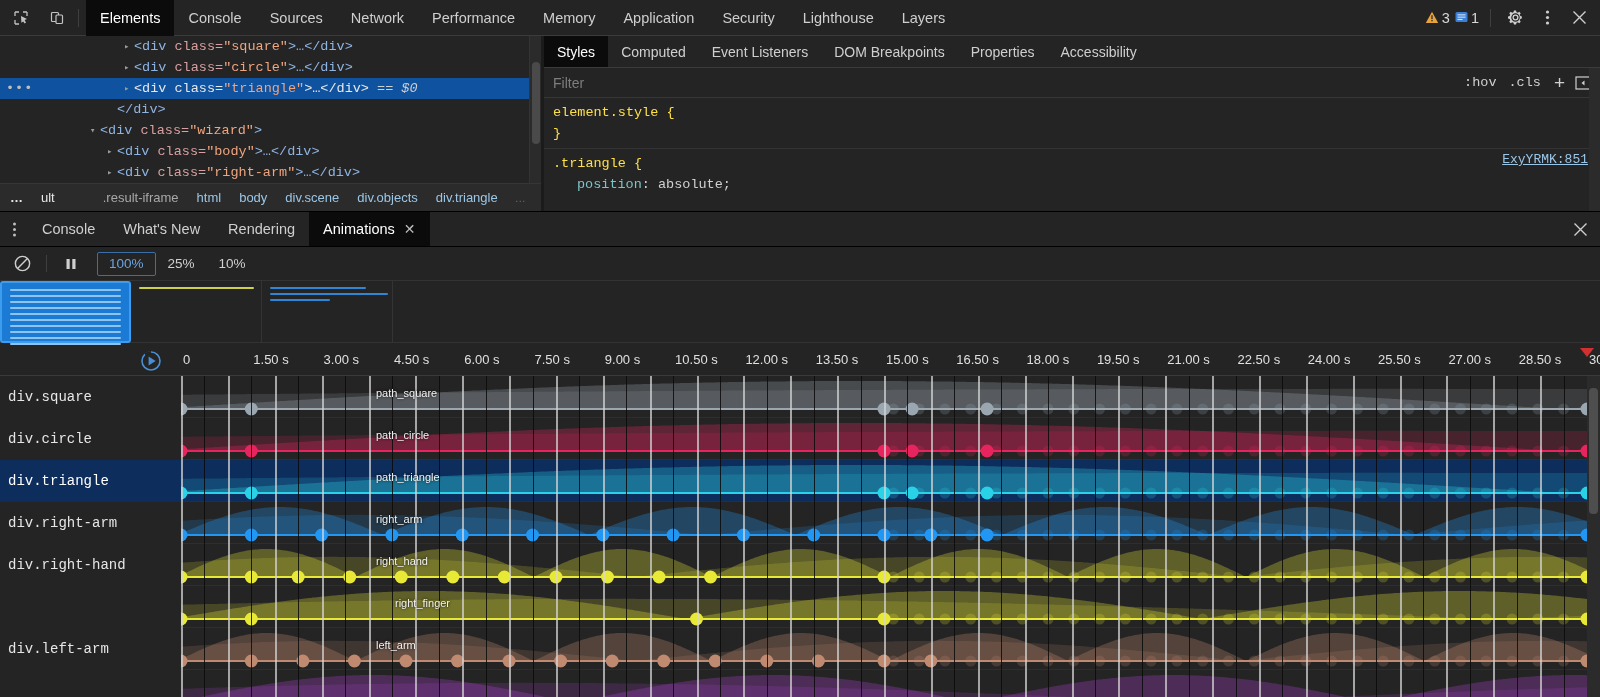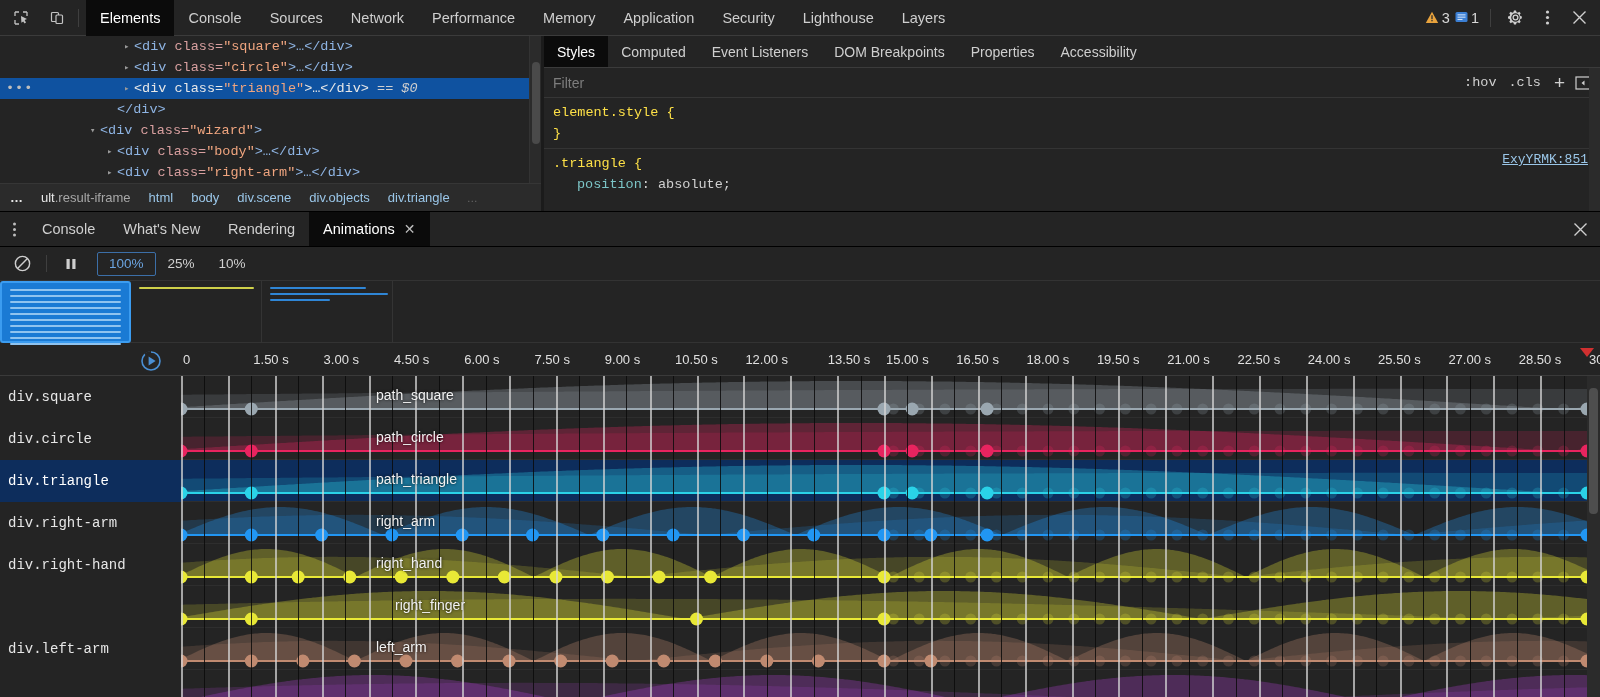--- a/index.html
+++ b/index.html
@@ -79,21 +79,21 @@
   
   #breadcrumb {
     position:absolute; left:0; top:183px; width:541px; height:28px;
     background:#2b2b2b; border-top:1px solid #363636;
     display:flex; align-items:center; font-size:13px;
     font-family:"Liberation Sans", sans-serif; overflow:hidden;
   }
   .bc-dots { color:#e6e6e6; font-weight:bold; padding:0 8px 0 10px; letter-spacing:1px; }
   .bc-item { padding:0 9px; color:#9ac6e8; cursor:pointer; white-space:nowrap; }
   .bc-item.cur { color:#e8e8e8; }
-  .bc-item .sub { color:#a8a8a8; }
+  .bc-item .sub { color:#a8a8a8;padding-left:48px; }
   .bc-fade { color:#6a6a6a; padding-left:8px; letter-spacing:1px; font-size:11px; }
 
   
   #panel-splitter {
     position:absolute; left:541px; top:36px; width:3px; height:175px;
     background:#1b1b1b;
   }
 
   
   #styles-panel {
@@ -235,21 +235,21 @@
   .tl-leftcol {
     position:absolute; left:0; top:0; width:181px; height:42px;
     background:#242424; z-index:5;
   }
   .tl-row.sel .tl-leftcol { background:#0d2d5c; }
   .tl-track {
     position:absolute; left:181px; top:0; right:0; height:42px; overflow:hidden;
   }
   .tl-track svg { position:absolute; left:0; top:0; display:block; }
   .tl-name {
-    position:absolute; top:11px; font-size:14px; color:#f2f2f2; z-index:4;
+    position:absolute; top:11px; font-size:11px; color:#f2f2f2; z-index:4;
     font-family:"Liberation Sans", sans-serif; white-space:nowrap;
     text-shadow:0 0 3px rgba(0,0,0,.9);
   }
   #grid-overlay {
     position:absolute; left:181px; top:30px; right:0; height:322px;
     pointer-events:none; z-index:3;
   }
   #tl-scrollbar {
     position:absolute; right:0; top:30px; width:13px; height:322px;
     background:#2b2b2b; z-index:9;
@@ -486,21 +486,21 @@
       <div id="tl-ticks">
           <div class="tick-lbl" style="left: 183px;">0</div>
           <div class="tick-lbl" style="left: 253.3px;">1.50 s</div>
           <div class="tick-lbl" style="left: 323.6px;">3.00 s</div>
           <div class="tick-lbl" style="left: 393.9px;">4.50 s</div>
           <div class="tick-lbl" style="left: 464.2px;">6.00 s</div>
           <div class="tick-lbl" style="left: 534.5px;">7.50 s</div>
           <div class="tick-lbl" style="left: 604.8px;">9.00 s</div>
           <div class="tick-lbl" style="left: 675.1px;">10.50 s</div>
           <div class="tick-lbl" style="left: 745.4px;">12.00 s</div>
-          <div class="tick-lbl" style="left: 815.7px; margin-left: 12px;">13.50 s</div>
+          <div class="tick-lbl" style="left: 815.7px;">13.50 s</div>
           <div class="tick-lbl" style="left: 886px;">15.00 s</div>
           <div class="tick-lbl" style="left: 956.3px;">16.50 s</div>
           <div class="tick-lbl" style="left: 1026.6px;">18.00 s</div>
           <div class="tick-lbl" style="left: 1096.9px;">19.50 s</div>
           <div class="tick-lbl" style="left: 1167.2px;">21.00 s</div>
           <div class="tick-lbl" style="left: 1237.5px;">22.50 s</div>
           <div class="tick-lbl" style="left: 1307.8px;">24.00 s</div>
           <div class="tick-lbl" style="left: 1378.1px;">25.50 s</div>
           <div class="tick-lbl" style="left: 1448.4px;">27.00 s</div>
           <div class="tick-lbl" style="left: 1518.7px;">28.50 s</div>

